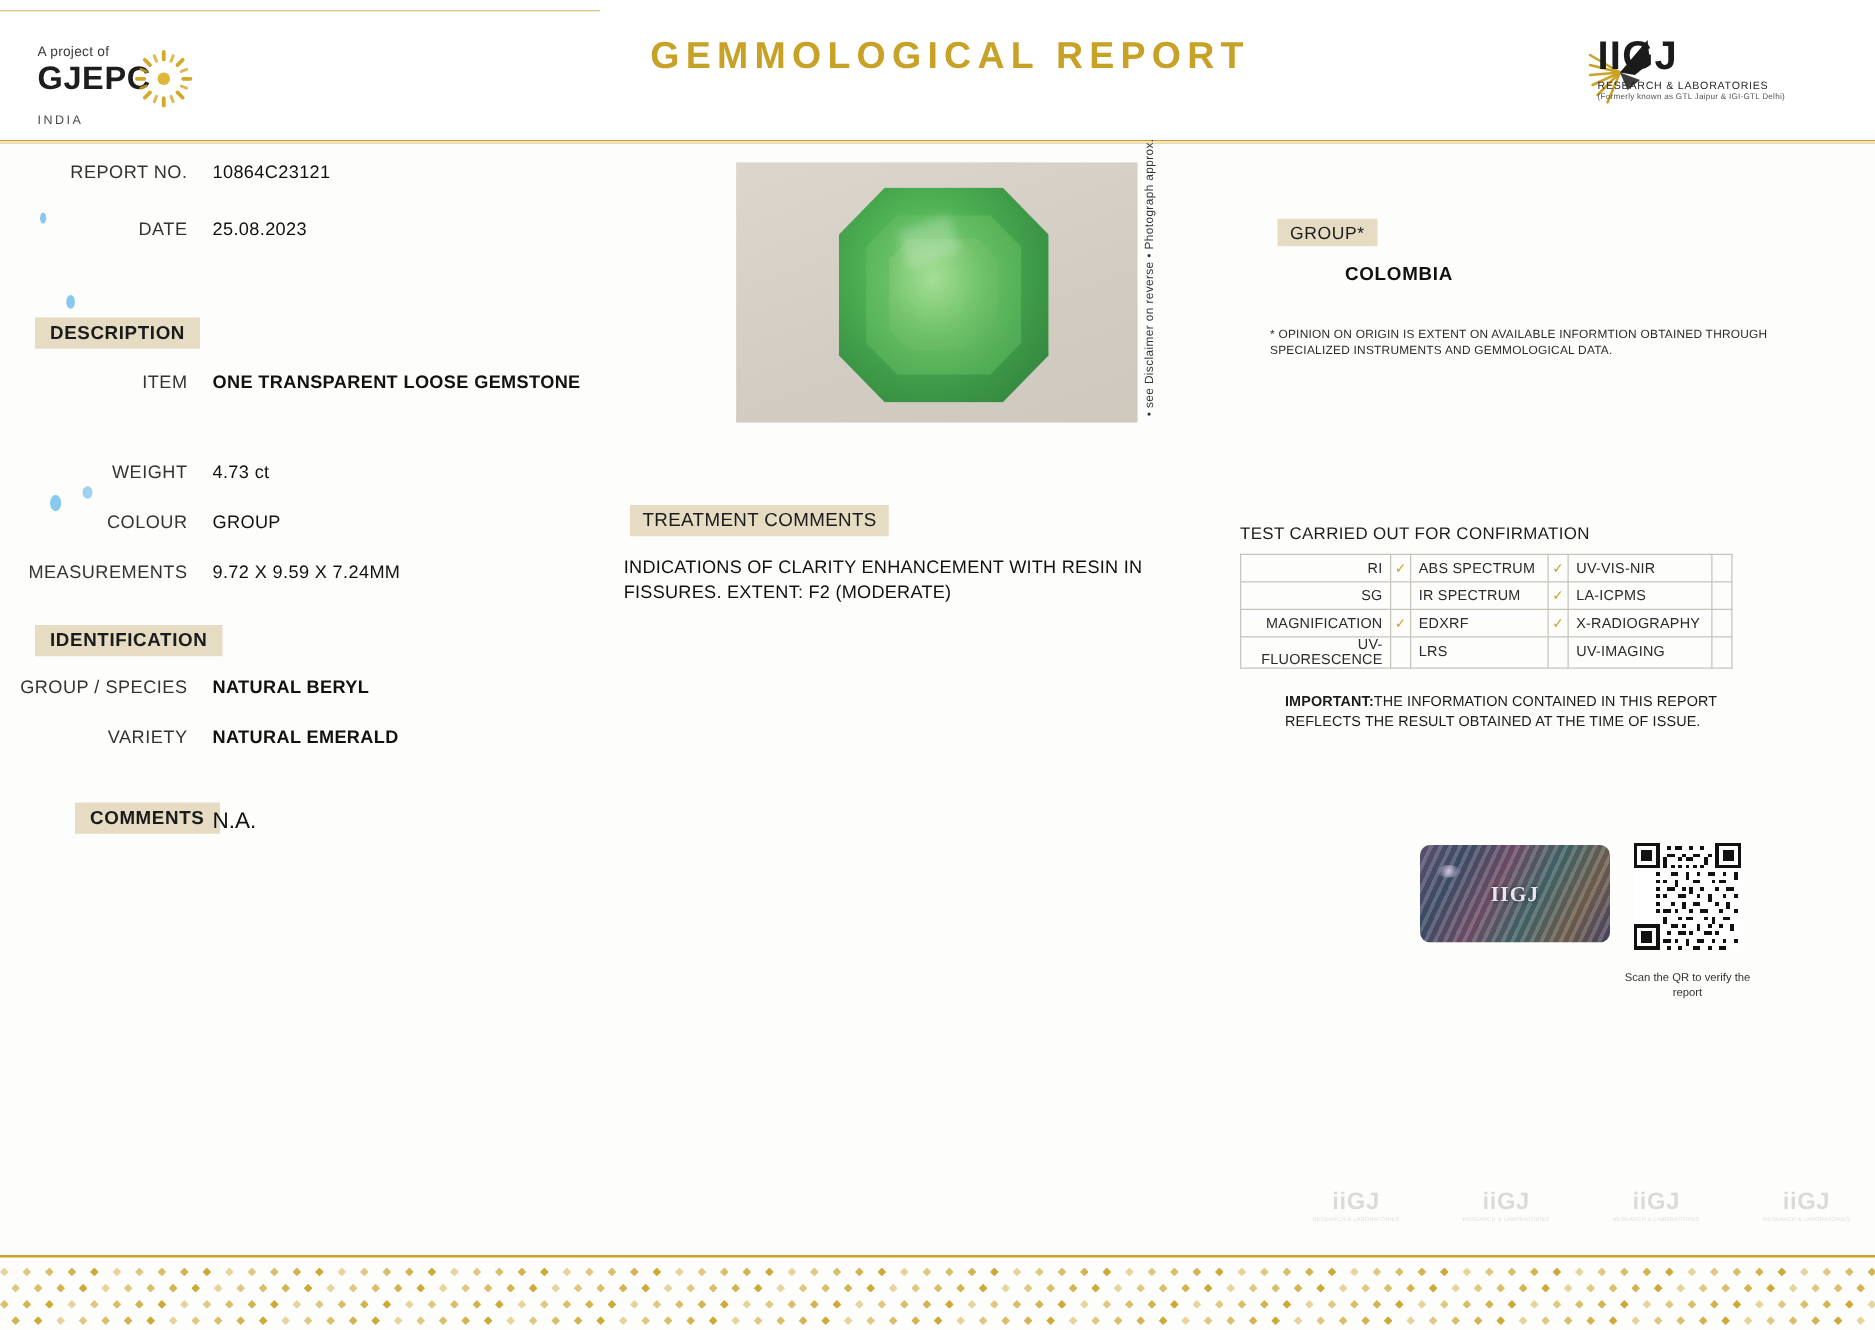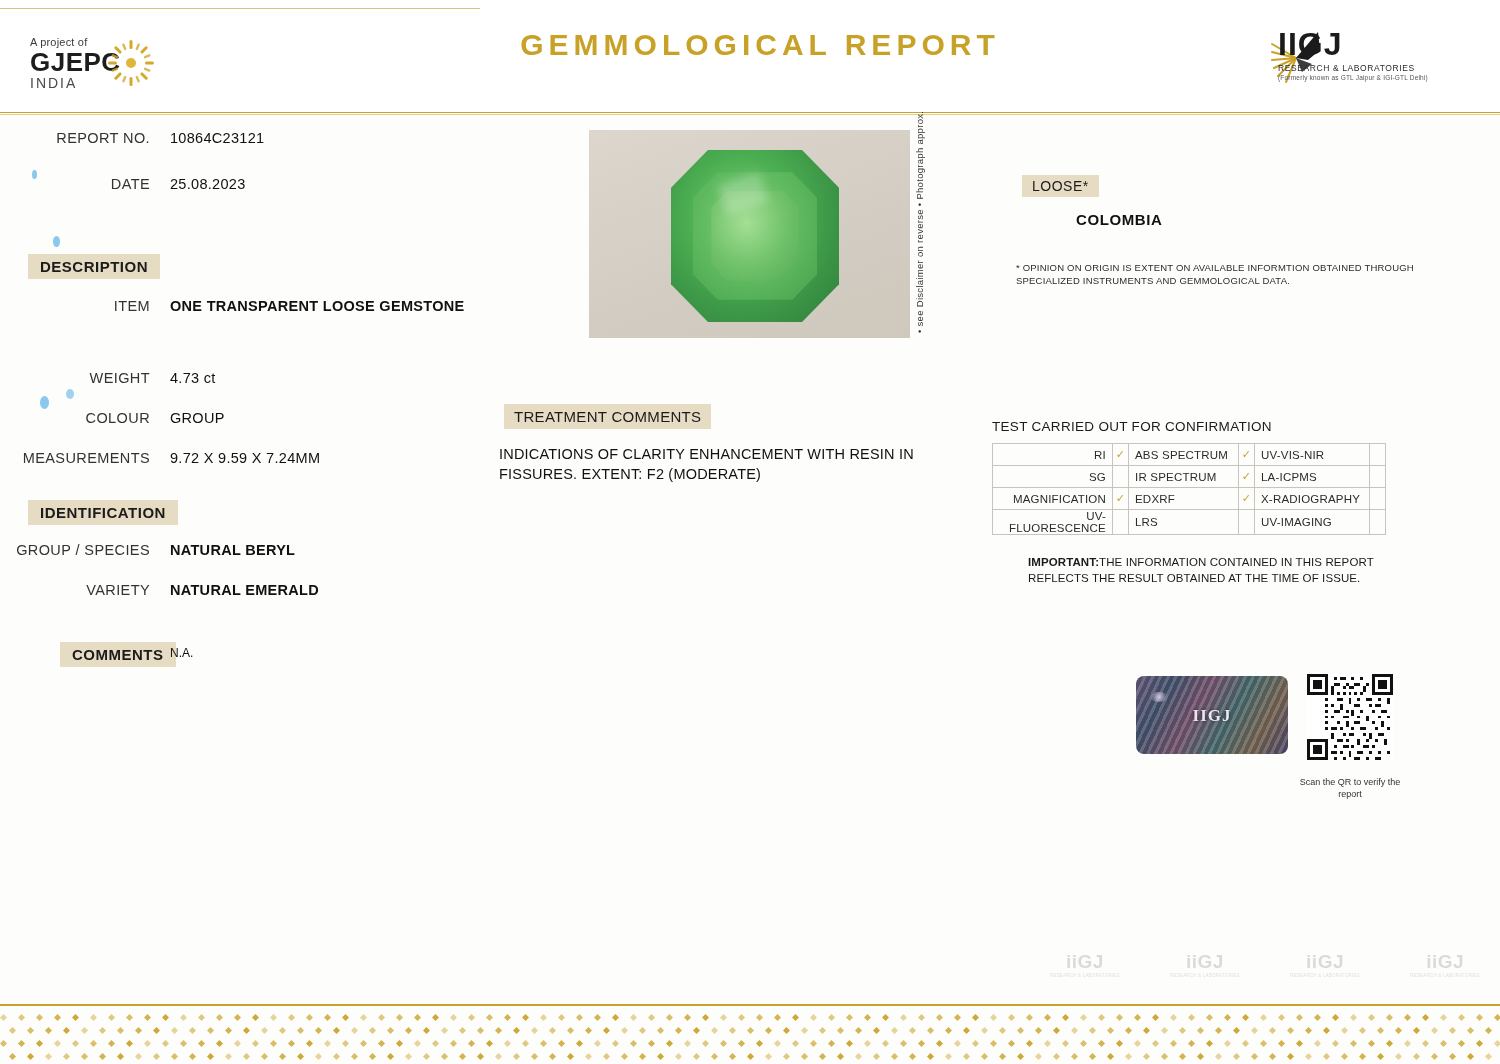--- a/index.html
+++ b/index.html
@@ -38,21 +38,21 @@
     position: absolute; left: 30px; top: 36px; width: 160px;
   }
   .gjepc-project {
     font-size: 11px; color: #3a3a3a; letter-spacing: .2px; margin-bottom: 1px;
   }
   .gjepc-name {
     font-size: 26px; font-weight: bold; color: #1d1d1d; letter-spacing: .5px;
     line-height: 1;
   }
   .gjepc-india {
-    font-size: 14px; color: #4a4a4a; letter-spacing: 2px; margin-top: 0;
+    font-size: 10px; color: #4a4a4a; letter-spacing: 2px; margin-top: 16px;
   }
   .gjepc-mark {
     position: absolute; left: 108px; top: 40px; width: 46px; height: 46px;
   }
   .report-title {
     position: absolute; left: 500px; top: 28px; width: 520px;
     text-align: center;
     font-size: 30px; font-weight: bold; letter-spacing: 5px;
     color: #c8a227;
   }
@@ -369,39 +369,39 @@
       <div class="lbl">GROUP / SPECIES</div>
       <div class="val bold">NATURAL BERYL</div>
     </div>
     <div class="row" style="height:60px">
       <div class="lbl">VARIETY</div>
       <div class="val bold">NATURAL EMERALD</div>
     </div>
 
     <div style="position:relative;height:40px">
       <div class="sec-head" style="position:absolute;left:60px;top:0">COMMENTS</div>
-      <div style="position:absolute;left:170px;top:4px;font-size:12px;color:#111">N.A.</div>
+      <div style="position:absolute;left:170px;top:4px;font-size:18px;color:#111">N.A.</div>
     </div>
   </div>
 
   <div class="gem-box">
     <div class="gem-bg"></div>
     <div class="gem">
       <div class="gem-oct"></div>
       <div class="gem-table"></div>
       <div class="gem-table2"></div>
       <div class="gem-shine"></div>
     </div>
   </div>
   <div class="disclaimer-v">• see Disclaimer on reverse • Photograph approx.</div>
 
   <div class="treat-head">TREATMENT COMMENTS</div>
   <div class="treat-body">INDICATIONS OF CLARITY ENHANCEMENT WITH RESIN IN FISSURES. EXTENT: F2 (MODERATE)</div>
 
-  <div class="origin-head">LOOSE*</div>
+  <div class="origin-head">GROUP*</div>
   <div class="origin-val">COLOMBIA</div>
   <div class="origin-note">* OPINION ON  ORIGIN IS EXTENT ON AVAILABLE INFORMTION OBTAINED THROUGH SPECIALIZED INSTRUMENTS AND GEMMOLOGICAL DATA.</div>
 
   <div class="test-head">TEST CARRIED OUT FOR CONFIRMATION</div>
   <table class="test-table">
     <tbody>
         <tr>
       <td class="r" style="width:120px">RI</td>
       <td class="tick">✓</td>
       <td style="width:110px">ABS SPECTRUM</td>

